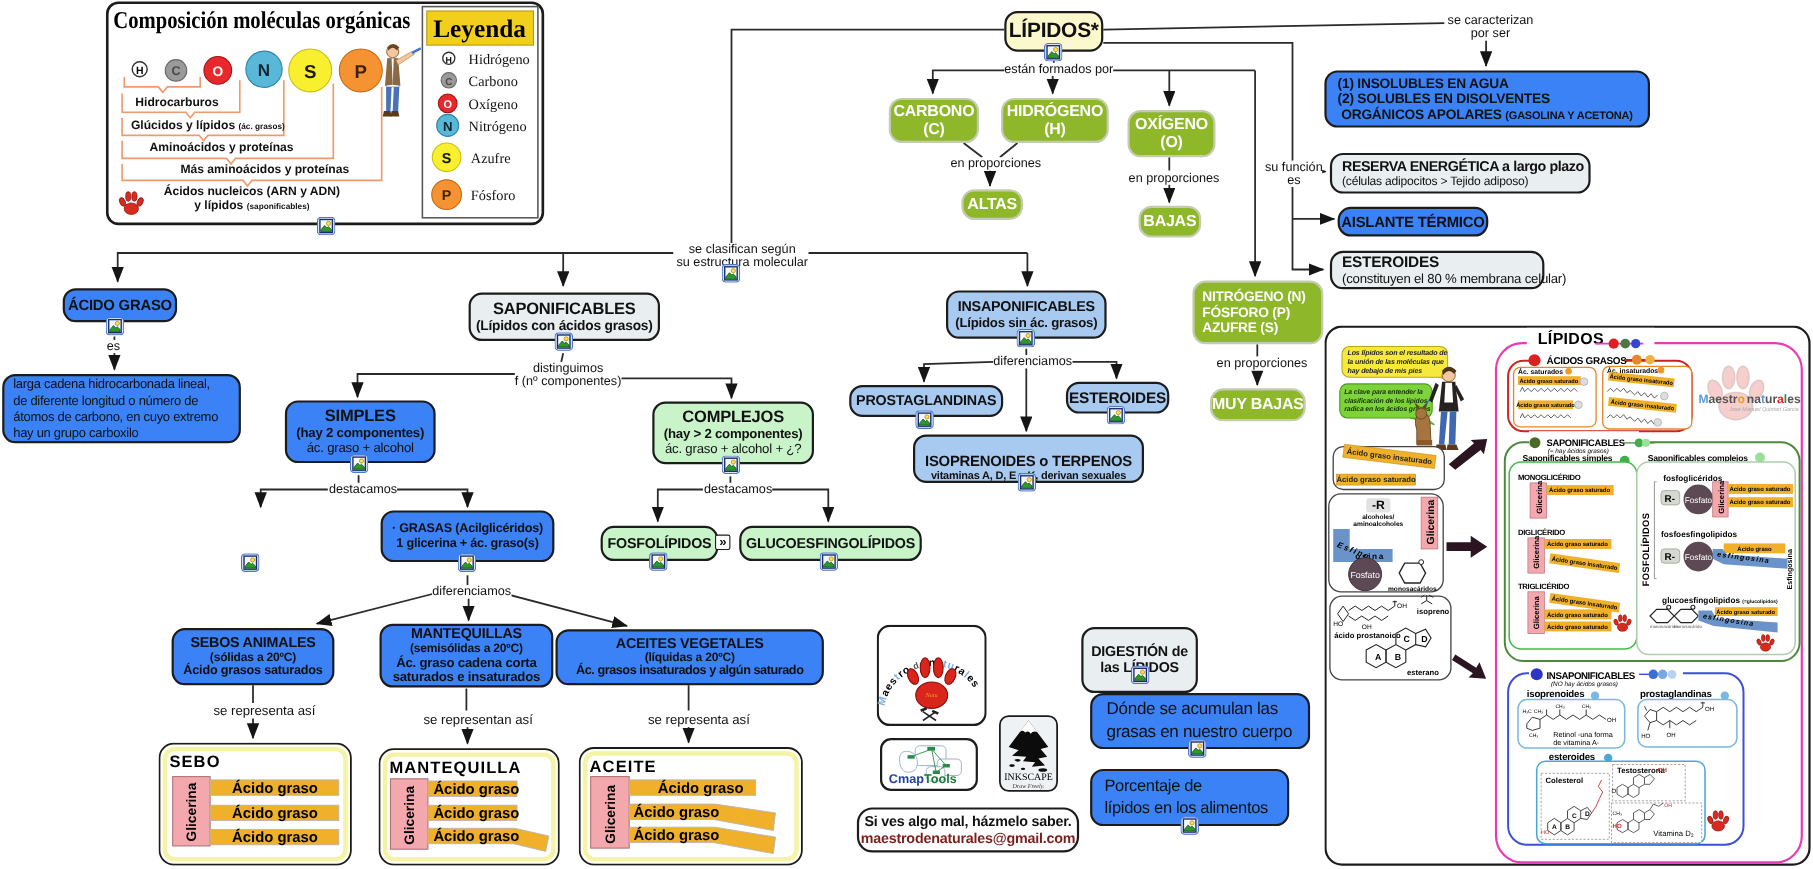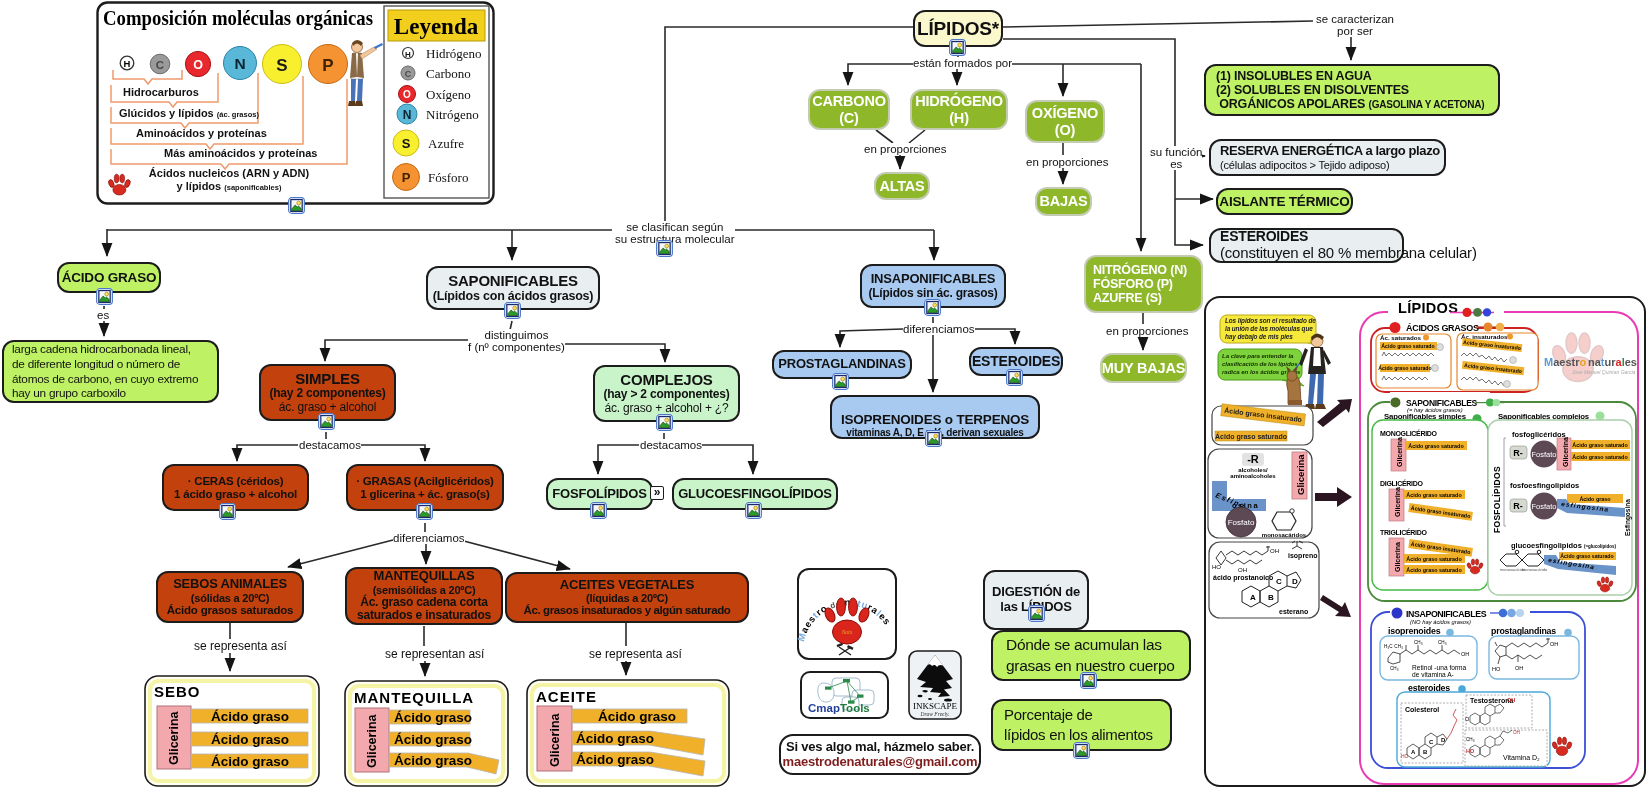--- a/index.html
+++ b/index.html
@@ -1,22 +1,22 @@
 <!DOCTYPE html>
 <html><head>
 <meta charset="utf-8">
 <style>
 html,body{margin:0;padding:0;background:#fff;}
 #page{position:relative;width:1648px;height:790px;background:#fff;overflow:hidden;font-family:"Liberation Sans",sans-serif;}
 .node{position:absolute;box-sizing:border-box;border:2px solid #1c1c1c;border-radius:12px;display:flex;flex-direction:column;align-items:center;justify-content:center;text-align:center;line-height:1.12;color:#111;white-space:nowrap;letter-spacing:-0.2px;}
 .gn{background:#8eb82a;border-color:#c3ccb2;color:#fff;font-weight:bold;}
-.yn{background:#bef264;}
+.yn{background:#3b82f6;}
 .pyn{background:#fbf8cd;}
 .bn{background:#a8c9f0;}
-.on{background:#c2410c;}
+.on{background:#3b82f6;}
 .lgn{background:#c9f4c9;}
 .wn{background:#e9eff1;}
 .lbl{position:absolute;font-size:11.5px;color:#111;text-align:center;line-height:1.05;background:#fff;white-space:nowrap;}
 .pic{position:absolute;width:17px;height:17px;}
 svg{display:block;}
 #wires{position:absolute;left:0;top:0;}
 </style>
 </head>
 <body>
 <div id="page">
@@ -131,21 +131,21 @@
 <div class="node gn" style="left:1084px;top:255px;width:119px;height:58px;font-size:12.5px;align-items:flex-start;padding-left:7px;text-align:left;">NITRÓGENO (N)<br>FÓSFORO (P)<br>AZUFRE (S)</div>
 <div class="node gn" style="left:1100px;top:353px;width:87px;height:30px;font-size:14.5px;">MUY BAJAS</div>
 <div class="node yn" style="left:1204px;top:64px;width:296px;height:52px;font-weight:bold;font-size:12.5px;align-items:flex-start;text-align:left;padding-left:10px;">(1) INSOLUBLES EN AGUA<br>(2) SOLUBLES EN DISOLVENTES<br><span>&nbsp;ORGÁNICOS APOLARES <span style="font-size:10px;">(GASOLINA Y ACETONA)</span></span></div>
 <div class="node wn" style="left:1209px;top:139px;width:237px;height:37px;align-items:flex-start;text-align:left;padding-left:9px;">
       <span style="font-weight:bold;font-size:13px;letter-spacing:-0.4px;">RESERVA ENERGÉTICA a largo plazo</span>
       <span style="font-size:11px;">(células adipocitos &gt; Tejido adiposo)</span>
     </div>
 <div class="node yn" style="left:1216px;top:188px;width:137px;height:27px;font-weight:bold;font-size:13.5px;border-radius:12px;">AISLANTE TÉRMICO</div>
 <div class="node wn" style="left:1209px;top:228px;width:195px;height:35px;align-items:flex-start;text-align:left;padding-left:9px;">
       <span style="font-weight:bold;font-size:14px;">ESTEROIDES</span>
-      <span style="font-size:15px;">(constituyen el 80 % membrana celular)</span>
+      <span style="font-size:12px;">(constituyen el 80 % membrana celular)</span>
     </div>
 <div class="node yn" style="left:57px;top:262px;width:104px;height:31px;font-weight:bold;font-size:13.5px;">ÁCIDO GRASO</div>
 <div class="node yn" style="left:2px;top:340px;width:217px;height:63px;font-size:11.8px;align-items:flex-start;text-align:left;padding-left:8px;line-height:1.25;letter-spacing:-0.25px;">larga cadena hidrocarbonada lineal,<br>de diferente longitud o número de<br>átomos de carbono, en cuyo extremo<br>hay un grupo carboxilo</div>
 <div class="node wn" style="left:426px;top:266px;width:174px;height:44px;font-weight:bold;">
       <span style="font-size:15px;">SAPONIFICABLES</span>
       <span style="font-size:12.5px;">(Lípidos con ácidos grasos)</span>
     </div>
 <div class="node bn" style="left:860px;top:264px;width:146px;height:44px;font-weight:bold;">
       <span style="font-size:13px;">INSAPONIFICABLES</span>
       <span style="font-size:12px;">(Lípidos sin ác. grasos)</span>
@@ -153,21 +153,20 @@
 <div class="node on" style="left:259px;top:364px;width:137px;height:57px;">
       <span style="font-weight:bold;font-size:15px;">SIMPLES</span>
       <span style="font-weight:bold;font-size:12px;">(hay 2 componentes)</span>
       <span style="font-size:12px;">ác. graso + alcohol</span>
     </div>
 <div class="node lgn" style="left:593px;top:365px;width:147px;height:57px;">
       <span style="font-weight:bold;font-size:15px;">COMPLEJOS</span>
       <span style="font-weight:bold;font-size:12px;">(hay &gt; 2 componentes)</span>
       <span style="font-size:12px;">ác. graso + alcohol + ¿?</span>
     </div>
-<div class="node on" style="left:162px;top:464px;width:147px;height:47px;font-weight:bold;font-size:11.5px;">· CERAS (céridos)<br>1 ácido graso + alcohol</div>
 <div class="node on" style="left:346px;top:464px;width:158px;height:47px;font-weight:bold;font-size:11.5px;">· GRASAS (Acilglicéridos)<br>1 glicerina + ác. graso(s)</div>
 <div class="node lgn" style="left:546px;top:478px;width:107px;height:32px;font-weight:bold;font-size:13px;">FOSFOLÍPIDOS</div>
 <div class="node lgn" style="left:672px;top:478px;width:166px;height:32px;font-weight:bold;font-size:13px;">GLUCOESFINGOLÍPIDOS</div>
 <div class="node" style="left:650px;top:486px;width:14px;height:14px;border-radius:2px;border-width:1.4px;background:#fff;font-weight:bold;font-size:12px;">»</div>
 <div class="node bn" style="left:772px;top:350px;width:140px;height:29px;font-weight:bold;font-size:13px;">PROSTAGLANDINAS</div>
 <div class="node bn" style="left:969px;top:347px;width:94px;height:29px;font-weight:bold;font-size:14px;">ESTEROIDES</div>
 <div class="node bn" style="left:830px;top:395px;width:210px;height:44px;font-weight:bold;">
       <span style="font-size:13.5px;margin-top:16px;">ISOPRENOIDES o TERPENOS</span>
       <span style="font-size:10px;">vitaminas A, D, E y K, derivan sexuales</span>
     </div>

